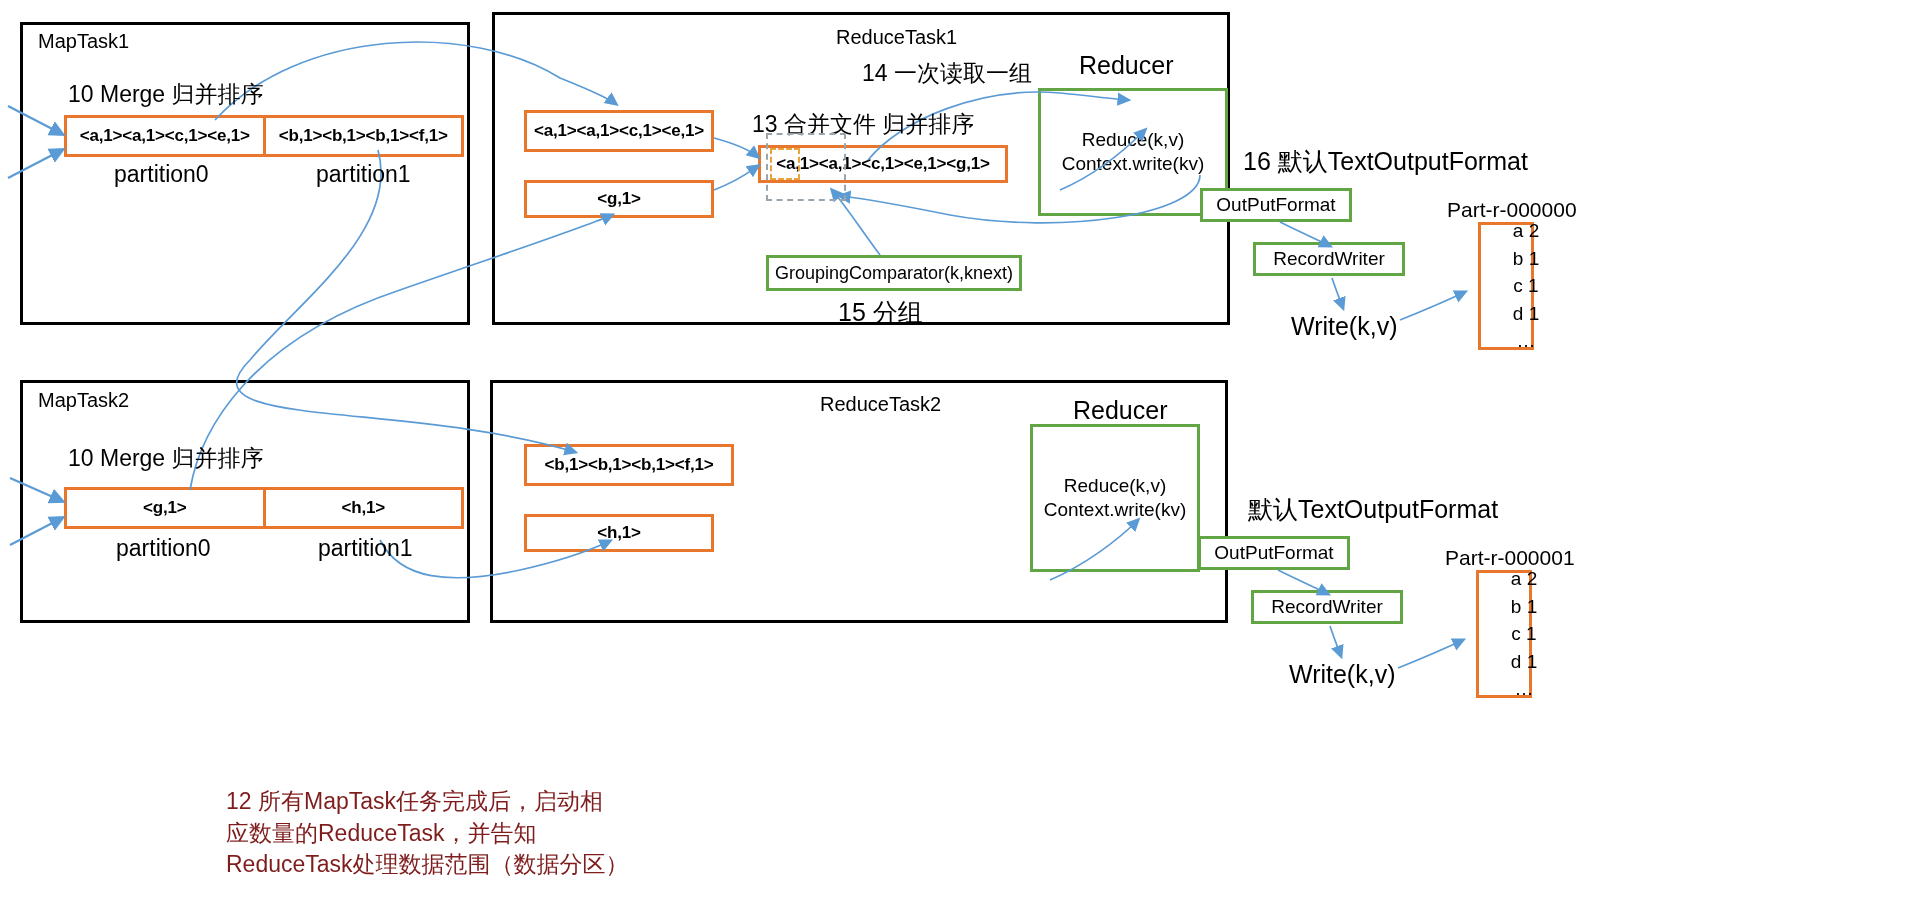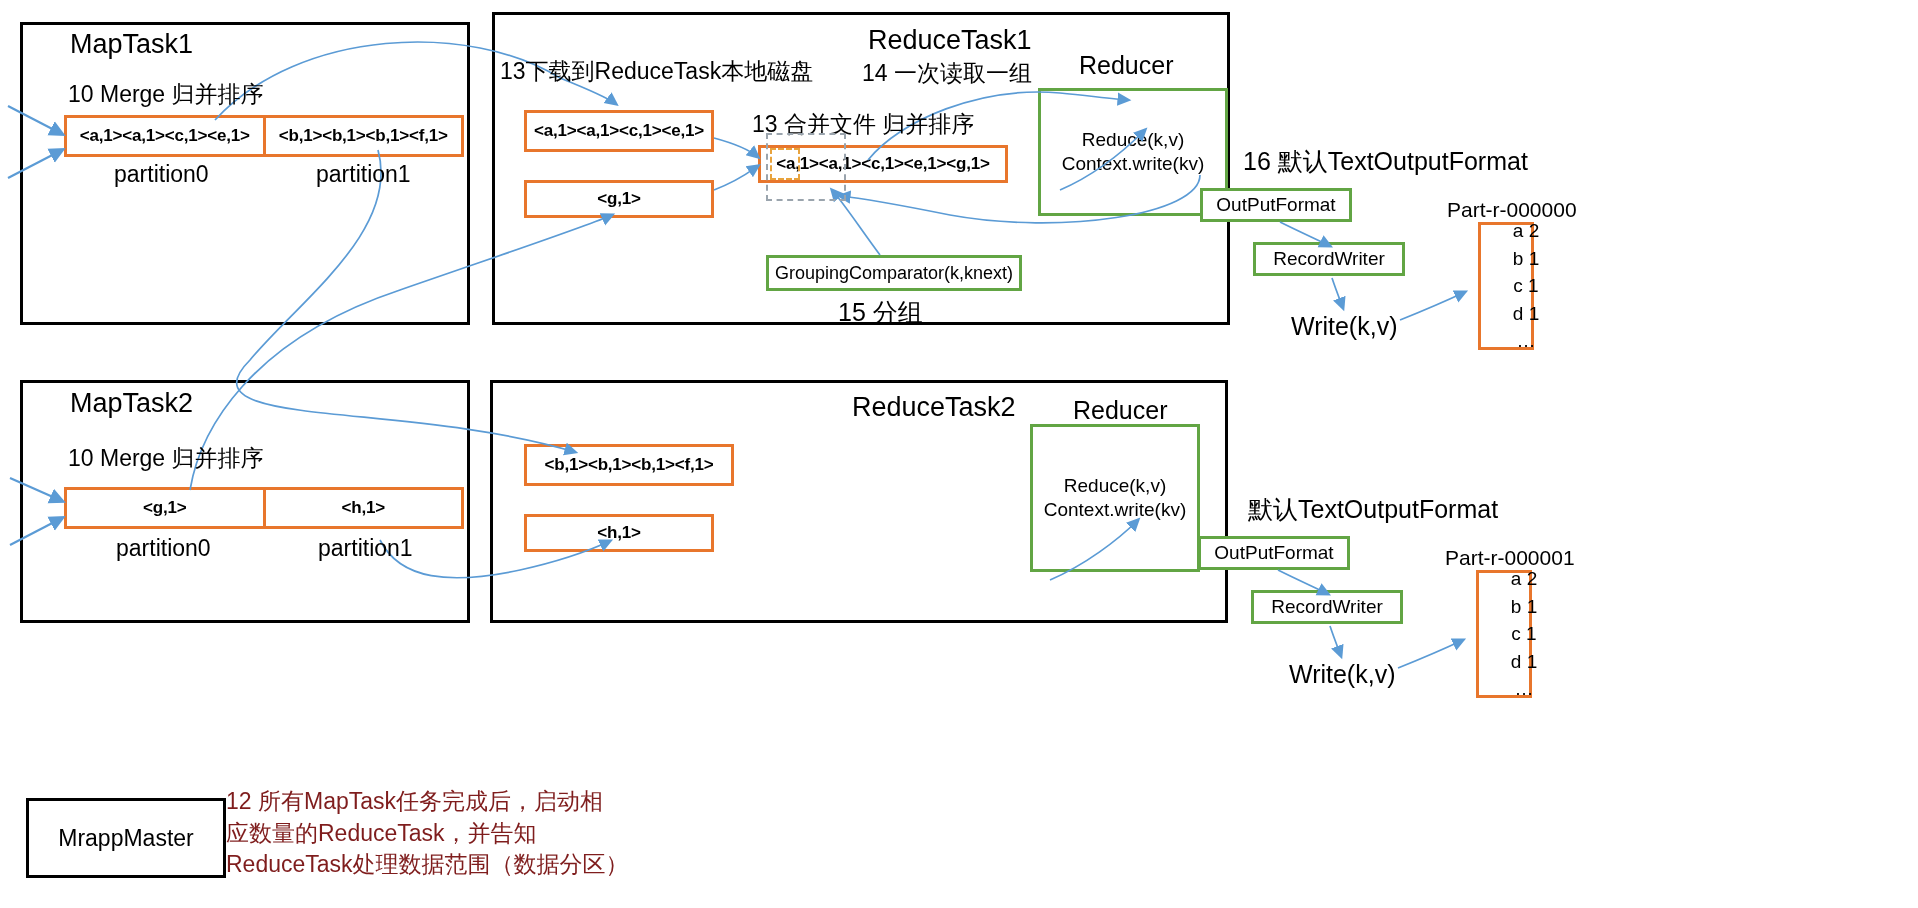--- a/index.html
+++ b/index.html
@@ -27,26 +27,25 @@
   .abs { position: absolute; box-sizing: border-box; }
 
   
   .container-box {
     border: 3px solid #000000;
     background: transparent;
     z-index: 1;
   }
   .container-title {
     position: absolute;
-    font-size: 27px;
+    font-size: 20px;
     line-height: 1;
     color: #000;
     white-space: nowrap;
     z-index: 6;
-    margin-left: 32px;
   }
 
   
   .orange-box {
     border: 3px solid #E8762C;
     background: #ffffff;
     display: flex;
     align-items: center;
     justify-content: center;
     font-size: 17px;
@@ -221,21 +220,20 @@
 
   <div class="abs orange-split" style="left:64px; top:487px; width:400px; height:42px;">
     <div class="cell">&lt;g,1&gt;</div>
     <div class="cell">&lt;h,1&gt;</div>
   </div>
   <div class="label" style="left:116px; top:533px;">partition0</div>
   <div class="label" style="left:318px; top:533px;">partition1</div>
 
   <div class="abs container-box" style="left:492px; top:12px; width:738px; height:313px;"></div>
   <div class="container-title" style="left:836px; top:27px;">ReduceTask1</div>
-  <div class="label" style="left:500px; top:56px;">13下载到ReduceTask本地磁盘</div>
   <div class="label" style="left:862px; top:58px;">14 一次读取一组</div>
   <div class="label" style="left:742px; top:109px;margin-left:10px;">13 合并文件 归并排序</div>
 
   <div class="abs orange-box" style="left:524px; top:110px; width:190px; height:42px;">&lt;a,1&gt;&lt;a,1&gt;&lt;c,1&gt;&lt;e,1&gt;</div>
   <div class="abs orange-box" style="left:524px; top:180px; width:190px; height:38px;">&lt;g,1&gt;</div>
 
   <div class="abs dashed-gray" style="left:766px; top:133px; width:80px; height:68px;"></div>
   <div class="abs orange-box" style="left:758px; top:145px; width:250px; height:38px;">&lt;a,1&gt;&lt;a,1&gt;&lt;c,1&gt;&lt;e,1&gt;&lt;g,1&gt;</div>
   <div class="abs dashed-orange" style="left:770px; top:148px; width:30px; height:32px;"></div>
 
@@ -285,18 +283,17 @@
 
   <div class="label sm" style="left:1445px; top:544px;">Part-r-000001</div>
   <div class="abs file-box" style="left:1476px; top:570px; width:56px; height:128px;">
     <div class="row">a 2</div>
     <div class="row">b 1</div>
     <div class="row">c 1</div>
     <div class="row">d 1</div>
     <div class="row">…</div>
   </div>
 
-  <div class="abs black-box" style="left:26px; top:798px; width:200px; height:80px;">MrappMaster</div>
   <div class="multiline" style="left:226px; top:786px; width:470px;">12 所有MapTask任务完成后，启动相
 应数量的ReduceTask，并告知
 ReduceTask处理数据范围（数据分区）</div>
 
 </div>
 
 </body></html>

